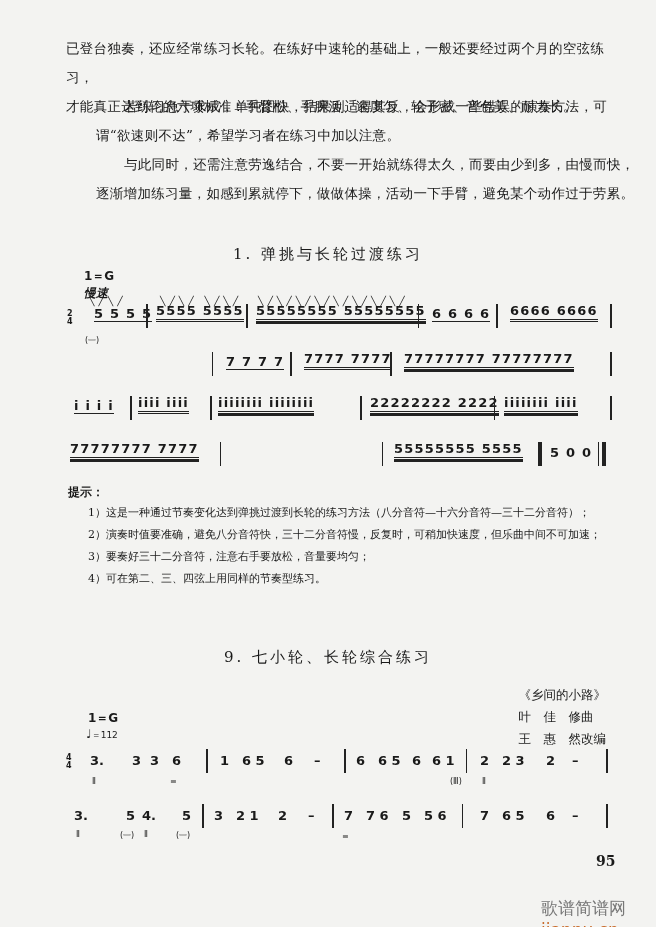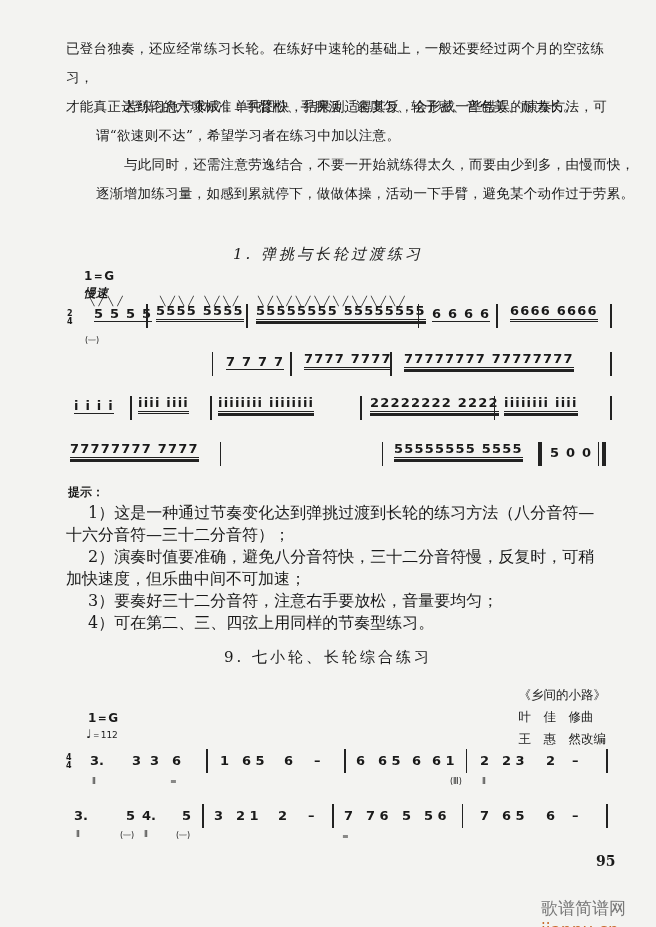--- a/index.html
+++ b/index.html
@@ -15,39 +15,39 @@
   .notes { position: absolute; bottom: 8px; font-family: "DejaVu Sans", "Liberation Sans", sans-serif; font-weight: bold; font-size: 13px; white-space: pre; letter-spacing: 1.2px; }
   .notes.u1 { border-bottom: 1px solid #222; }
   .notes.u2 { border-bottom: 3px double #222; padding-bottom: 1px; }
   .notes.u3 { border-bottom: 3px double #222; box-shadow: 0 2px 0 #222; padding-bottom: 1px; }
   .bar { position: absolute; top: 4px; width: 1.5px; height: 24px; background: #222; }
   .bar.end { width: 4px; }
   .bar.thin { width: 1px; }
   .strokes { position: absolute; top: -10px; font-size: 9px; letter-spacing: 4px; font-family: "DejaVu Sans", sans-serif; white-space: pre; }
   .tsig { position: absolute; font-family: "DejaVu Sans", sans-serif; font-weight: bold; font-size: 8px; line-height: 8px; text-align: center; }
   .sub { position: absolute; font-size: 8px; font-family: "DejaVu Sans", sans-serif; }
-  .hint { position: absolute; left: 66px; width: 540px; font-size: 16px; line-height: 22px; }
+  .hint { position: absolute; left: 66px; width: 540px; font-size: 11px; line-height: 22px; }
   .hint .ind { text-indent: 22px; }
   .credit { position: absolute; right: 50px; top: 684px; font-size: 12.5px; line-height: 22px; text-align: left; }
   .pageno { position: absolute; left: 596px; top: 853px; font-size: 14px; font-weight: bold; }
   .wm { position: absolute; left: 505px; top: 897px; font-size: 17px; color: #777; font-family: "DejaVu Sans", sans-serif; margin-left: 36px; }
   .wm span { color: #c86a2a; }
   .jp { position: absolute; font-family: "DejaVu Sans", "Liberation Sans", sans-serif; font-weight: bold; font-size: 13px; }
 </style>
 </head>
 <body>
 
 <div class="para" style="top:34px;">
   <div>已登台独奏，还应经常练习长轮。在练好中速轮的基础上，一般还要经过两个月的空弦练习，</div>
   <div>才能真正达到轮的六项标准：手臂松、手腕活、速度匀、轮子密、音色美、耐力长。</div>
 </div>
 <div class="para indent" style="top:92px;">若练习急于求成，单纯图快，结果则适得其反，会形成一些错误的演奏方法，可谓“欲速则不达”，希望学习者在练习中加以注意。</div>
 <div class="para indent" style="top:150px;">与此同时，还需注意劳逸结合，不要一开始就练得太久，而要由少到多，由慢而快，逐渐增加练习量，如感到累就停下，做做体操，活动一下手臂，避免某个动作过于劳累。</div>
 
-<div class="title" style="top:245px;font-style:italic;">1. 弹挑与长轮过渡练习</div>
+<div class="title" style="top:245px;">1. 弹挑与长轮过渡练习</div>
 <div class="small" style="left:84px; top:268px;">1＝G</div>
 <div class="small" style="left:84px; top:285px;font-style:italic;">慢速</div>
 
 <div class="staff" style="top:300px;">
   <div class="tsig" style="left:7px; top:10px;">
       <div>2</div>
       <div>4</div>
     </div>
   <div class="strokes" style="left:29px; top:-4px;">╲╱╲╱</div>
   <div class="notes u1" style="left:25px;margin-left:9px;">5 5 5 5</div>

